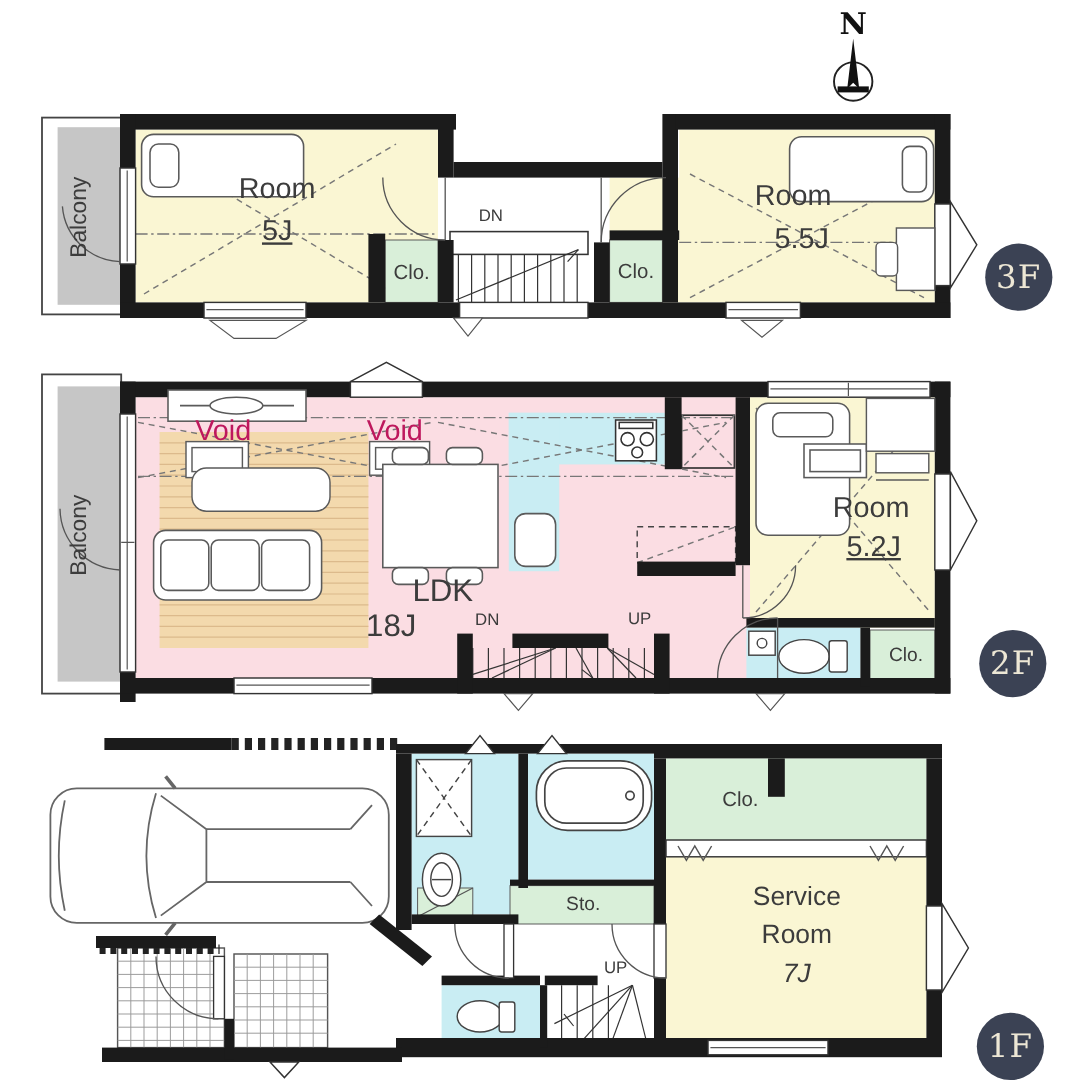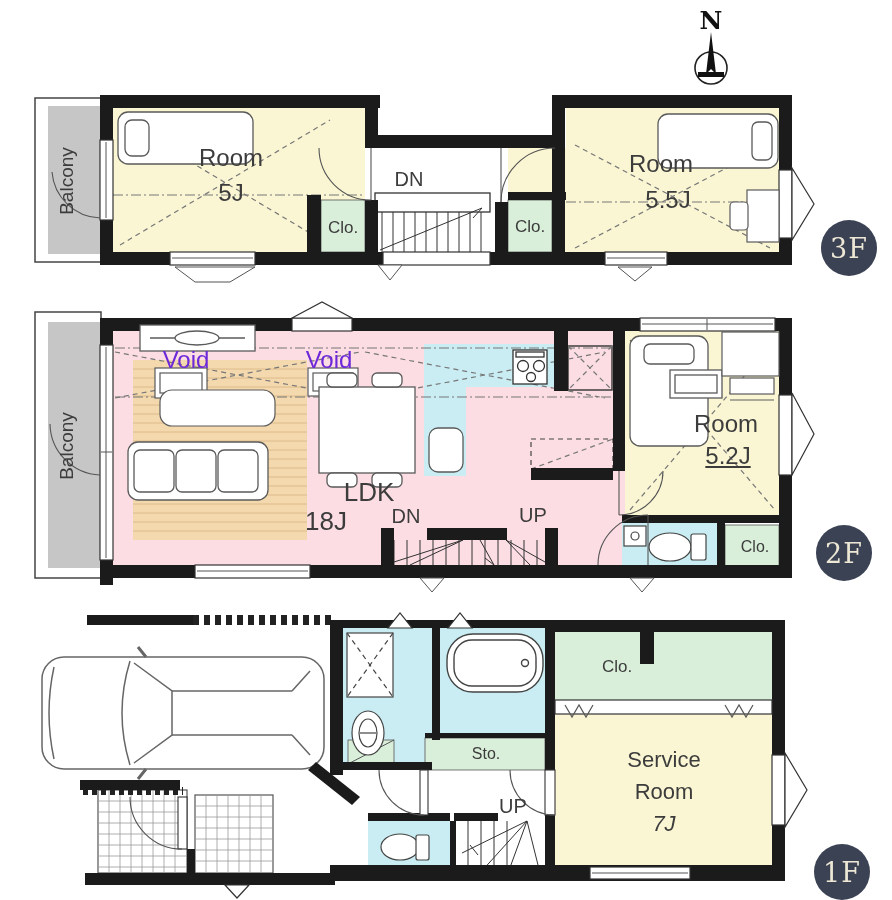--- a/index.html
+++ b/index.html
@@ -13,38 +13,38 @@
         font-family:"Liberation Sans",sans-serif;}
   .floor-svg{position:absolute;}
   .lbl{position:absolute;transform:translate(-50%,-50%);color:var(--label-gray);
        white-space:nowrap;line-height:1;}
   .lbl.vert{transform:translate(-50%,-50%) rotate(-90deg);}
   .badge{position:absolute;width:56px;height:56px;border-radius:50%;
          background:var(--badge-navy);color:var(--badge-text);
          display:flex;align-items:center;justify-content:center;
          font-family:"DejaVu Serif",serif;font-size:27px;letter-spacing:1px;}
   .fs16{font-size:16px;} .fs17{font-size:17px;} .fs19{font-size:19px;}
-  .fs20{font-size:20px;} .fs22{font-size:22px;margin-top:13px;} .fs24{font-size:24px;} .fs26{font-size:26px;}
-  .void-lbl{color:#6d28d9;}
+  .fs20{font-size:14px;} .fs22{font-size:22px;} .fs24{font-size:24px;} .fs26{font-size:26px;}
+  .void-lbl{color:#be185d;}
   .compass-n{position:absolute;font-family:"DejaVu Serif",serif;font-weight:bold;
              font-size:25px;color:#111;transform:translate(-50%,-50%);}
 </style>
 </head>
 <body>
 
 <div id="plan">
 
   <div class="compass-n" style="left:711px;top:20px;">N</div>
   <svg class="floor-svg" style="left:680px;top:28px;" width="62" height="64" viewBox="0 0 62 64">
     <circle cx="31" cy="40" r="16" fill="none" stroke="#222" stroke-width="1.6"></circle>
     <polygon points="31,4 36,46 31,41 26,46" fill="#111"></polygon>
     <rect x="18" y="44" width="26" height="5" fill="#111"></rect>
   </svg>
 
-  <div class="badge" style="left:821px;top:220px;text-align:right;">3F</div>
+  <div class="badge" style="left:821px;top:203px;text-align:right;">3F</div>
   <div class="badge" style="left:816px;top:525px;">2F</div>
   <div class="badge" style="left:814px;top:844px;">1F</div>
 
   <svg class="floor-svg" style="left:30px;top:90px;" width="820" height="195" viewBox="0 0 820 195">
 
     <g>
       <rect x="5" y="8" width="66" height="164" fill="#fff" stroke="#444" stroke-width="1.5"></rect>
       <rect x="18" y="16" width="52" height="148" style="fill:var(--balcony-gray)"></rect>
     </g>
 
@@ -377,21 +377,21 @@
       <path d="M525 210 A45 45 0 0 1 480 165"></path>
       <rect x="390" y="165" width="8" height="45" fill="#fff" stroke="#333"></rect>
       <path d="M394 210 A45 45 0 0 1 349 165"></path>
       <rect x="148" y="192" width="9" height="52" fill="#fff" stroke="#333"></rect>
       <path d="M152 244 A52 52 0 0 1 100 192"></path>
     </g>
   </svg>
 
   <div class="lbl vert fs19" style="left:66px;top:181px;">Balcony</div>
   <div class="lbl fs24" style="left:231px;top:158px;">Room</div>
-  <div class="lbl fs24" style="left:231px;top:193px;">5J</div>
+  <div class="lbl fs24" style="left:231px;top:193px;text-decoration:underline;">5J</div>
   <div class="lbl fs20" style="left:409px;top:179px;">DN</div>
   <div class="lbl fs17" style="left:343px;top:227px;">Clo.</div>
   <div class="lbl fs17" style="left:530px;top:226px;">Clo.</div>
   <div class="lbl fs24" style="left:661px;top:164px;">Room</div>
   <div class="lbl fs24" style="left:668px;top:200px;">5.5J</div>
 
   <div class="lbl vert fs19" style="left:66px;top:446px;">Balcony</div>
   <div class="lbl fs24 void-lbl" style="left:186px;top:360px;">Void</div>
   <div class="lbl fs24 void-lbl" style="left:329px;top:360px;">Void</div>
   <div class="lbl fs26" style="left:321px;top:492px;margin-left:48px;">LDK</div>

